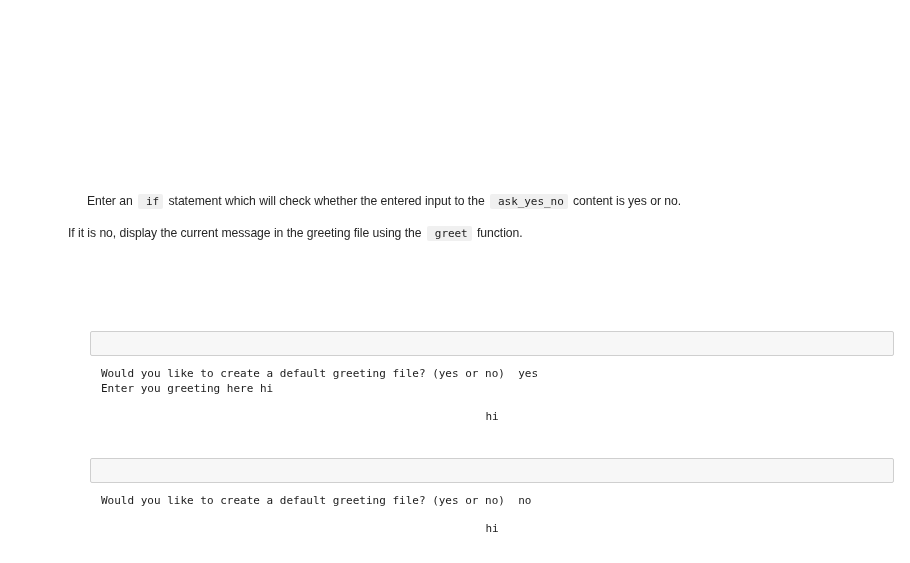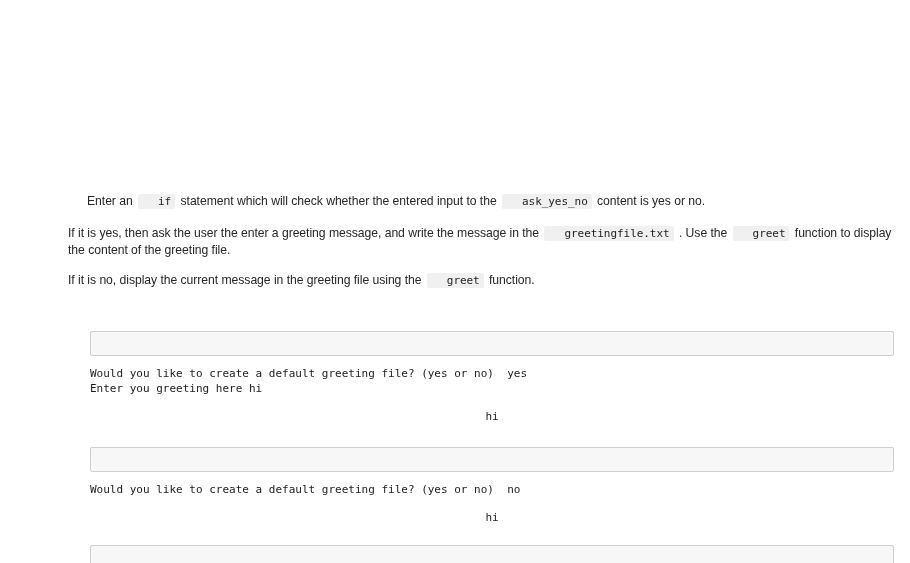--- a/index.html
+++ b/index.html
@@ -45,21 +45,21 @@
   }
   .para.last {
     margin-bottom: 0;
   }
 
   code.cs {
     font-family: "DejaVu Sans Mono", "Liberation Mono", monospace;
     font-size: 11px;
     background: #f0f0f0;
     color: #1c1c1c;
-    padding: 1px 4px 1px 20px;
+    padding: 1px 4px 1px 8px;
     border-radius: 2px;
     margin: 0 2px;
     white-space: pre;
   }
 
   
   .cells {
     position: absolute;
     left: 90px;
     top: 331px;
@@ -79,21 +79,21 @@
     border-radius: 2px;
   }
 
   .cell-output {
     font-family: "DejaVu Sans Mono", "Liberation Mono", monospace;
     font-size: 11px;
     line-height: 14.5px;
     color: #1b1b1b;
     white-space: pre;
     padding: 0;
-    margin: 0;
+    margin: 11px;
   }
 
   .out-stream {
     margin-top: 11px;
   }
   .out-result {
     margin-top: 14px;
     text-align: center;
   }
 
@@ -108,23 +108,20 @@
 <body>
 
 <div class="page">
 
   <div class="instructions">
 
     <p class="para indent">
       <span>Enter an </span><code class="cs">if</code><span> statement which will check whether the entered input to the </span><code class="cs">ask_yes_no</code><span> content is yes or no.</span>
     </p>
 
-    <p class="para">
-      <span>If it is yes, then ask the user the enter a greeting message, and write the message in the </span><code class="cs">greetingfile.txt</code><span> . Use the </span><code class="cs">greet</code><span> function to display the content of the greeting file.</span>
-    </p>
 
     <p class="para last">
       <span>If it is no, display the current message in the greeting file using the </span><code class="cs">greet</code><span> function.</span>
     </p>
 
   </div>
 
   <div class="cells">
 
     <div class="cell">

